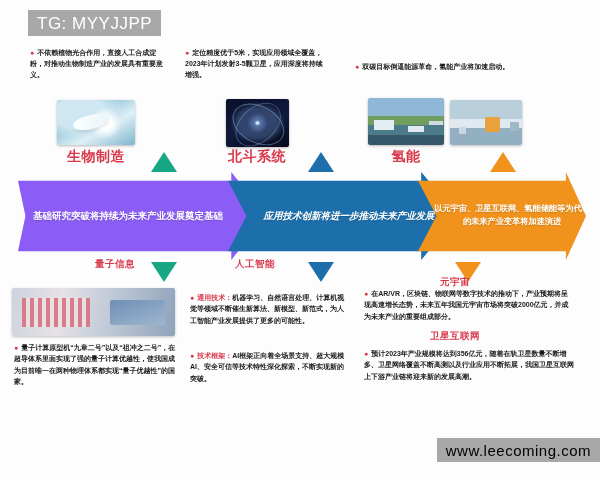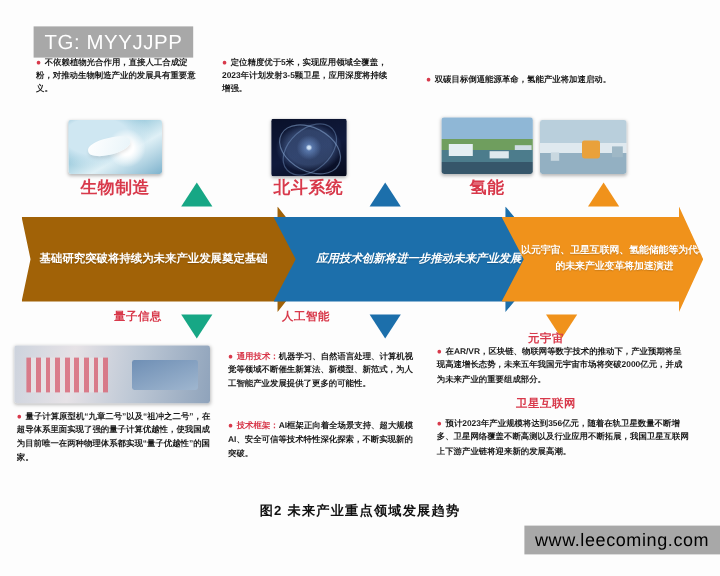--- a/index.html
+++ b/index.html
@@ -9,21 +9,21 @@
     background:#ffffff;
     font-family:"Liberation Sans","DejaVu Sans",sans-serif;
     color:#1a1a1a;
   }
   .page{position:absolute;inset:0;background:#fdfdfd;}
 
   
   .wm{position:absolute;background:#a8a8a8;color:#ffffff;
       font-size:17px;letter-spacing:.5px;line-height:1;
       display:flex;align-items:center;padding:0 9px;}
-  .wm-tl{left:28px;top:10px;height:26px;margin-top:12px;}
+  .wm-tl{left:28px;top:10px;height:26px;}
   .wm-br{right:0px;bottom:18px;height:24px;font-size:15px;color:#000000;}
 
   
   .topnote{position:absolute;font-size:7px;line-height:1.55;color:#1b1b1b;
            font-weight:bold;}
   .topnote .bul{color:#d8394b;font-size:7px;margin-right:3px;}
   .tn1{left:30px;top:48px;width:140px;}
   .tn2{left:185px;top:48px;width:140px;}
   .tn3{left:355px;top:62px;width:215px;}
 
@@ -67,21 +67,21 @@
   .tl2{left:207px;top:148px;width:100px;}
   .tl3{left:370px;top:148px;width:72px;}
 
   
   .band{position:absolute;left:18px;top:172px;width:568px;height:88px;}
   .seg{position:absolute;top:0;height:88px;
        display:flex;align-items:center;justify-content:center;
        color:#ffffff;font-weight:bold;font-size:9.5px;line-height:1.55;
        text-align:center;}
   .seg span{display:block;padding:0 6px;text-shadow:0 1px 1px rgba(0,0,0,.18);}
-  .seg-green{left:0;width:248px;background:#a16207;
+  .seg-green{left:0;width:248px;background:#8b5cf6;
      clip-path:polygon(0 10%,86% 10%,86% 0,100% 50%,86% 100%,86% 90%,0 90%,3% 50%);
      border-radius:6px;}
   .seg-blue{left:210px;width:230px;background:#1c6fab;
      clip-path:polygon(0 10%,84% 10%,84% 0,100% 50%,84% 100%,84% 90%,0 90%,8% 50%);font-style:italic;}
   .seg-orange{left:400px;width:168px;background:#f0921b;
      clip-path:polygon(0 10%,88% 10%,88% 0,100% 50%,88% 100%,88% 90%,0 90%,11% 50%);}
   .seg-green span{transform:translateX(-14px);}
   .seg-blue span{transform:translateX(6px);}
   .seg-orange span{transform:translateX(10px);font-size:8.2px;}
 
@@ -198,15 +198,14 @@
   </div>
 
   <div class="bnote bn4">
     <span class="bul">●</span><span>在AR/VR，区块链、物联网等数字技术的推动下，产业预期将呈现高速增长态势，未来五年我国元宇宙市场将突破2000亿元，并成为未来产业的重要组成部分。</span>
   </div>
 
   <div class="bnote bn5">
     <span class="bul">●</span><span>预计2023年产业规模将达到356亿元，随着在轨卫星数量不断增多、卫星网络覆盖不断高测以及行业应用不断拓展，我国卫星互联网上下游产业链将迎来新的发展高潮。</span>
   </div>
 
-  <div class="caption">图2  未来产业重点领域发展趋势</div>
 
 </div>
 
 </body></html>

